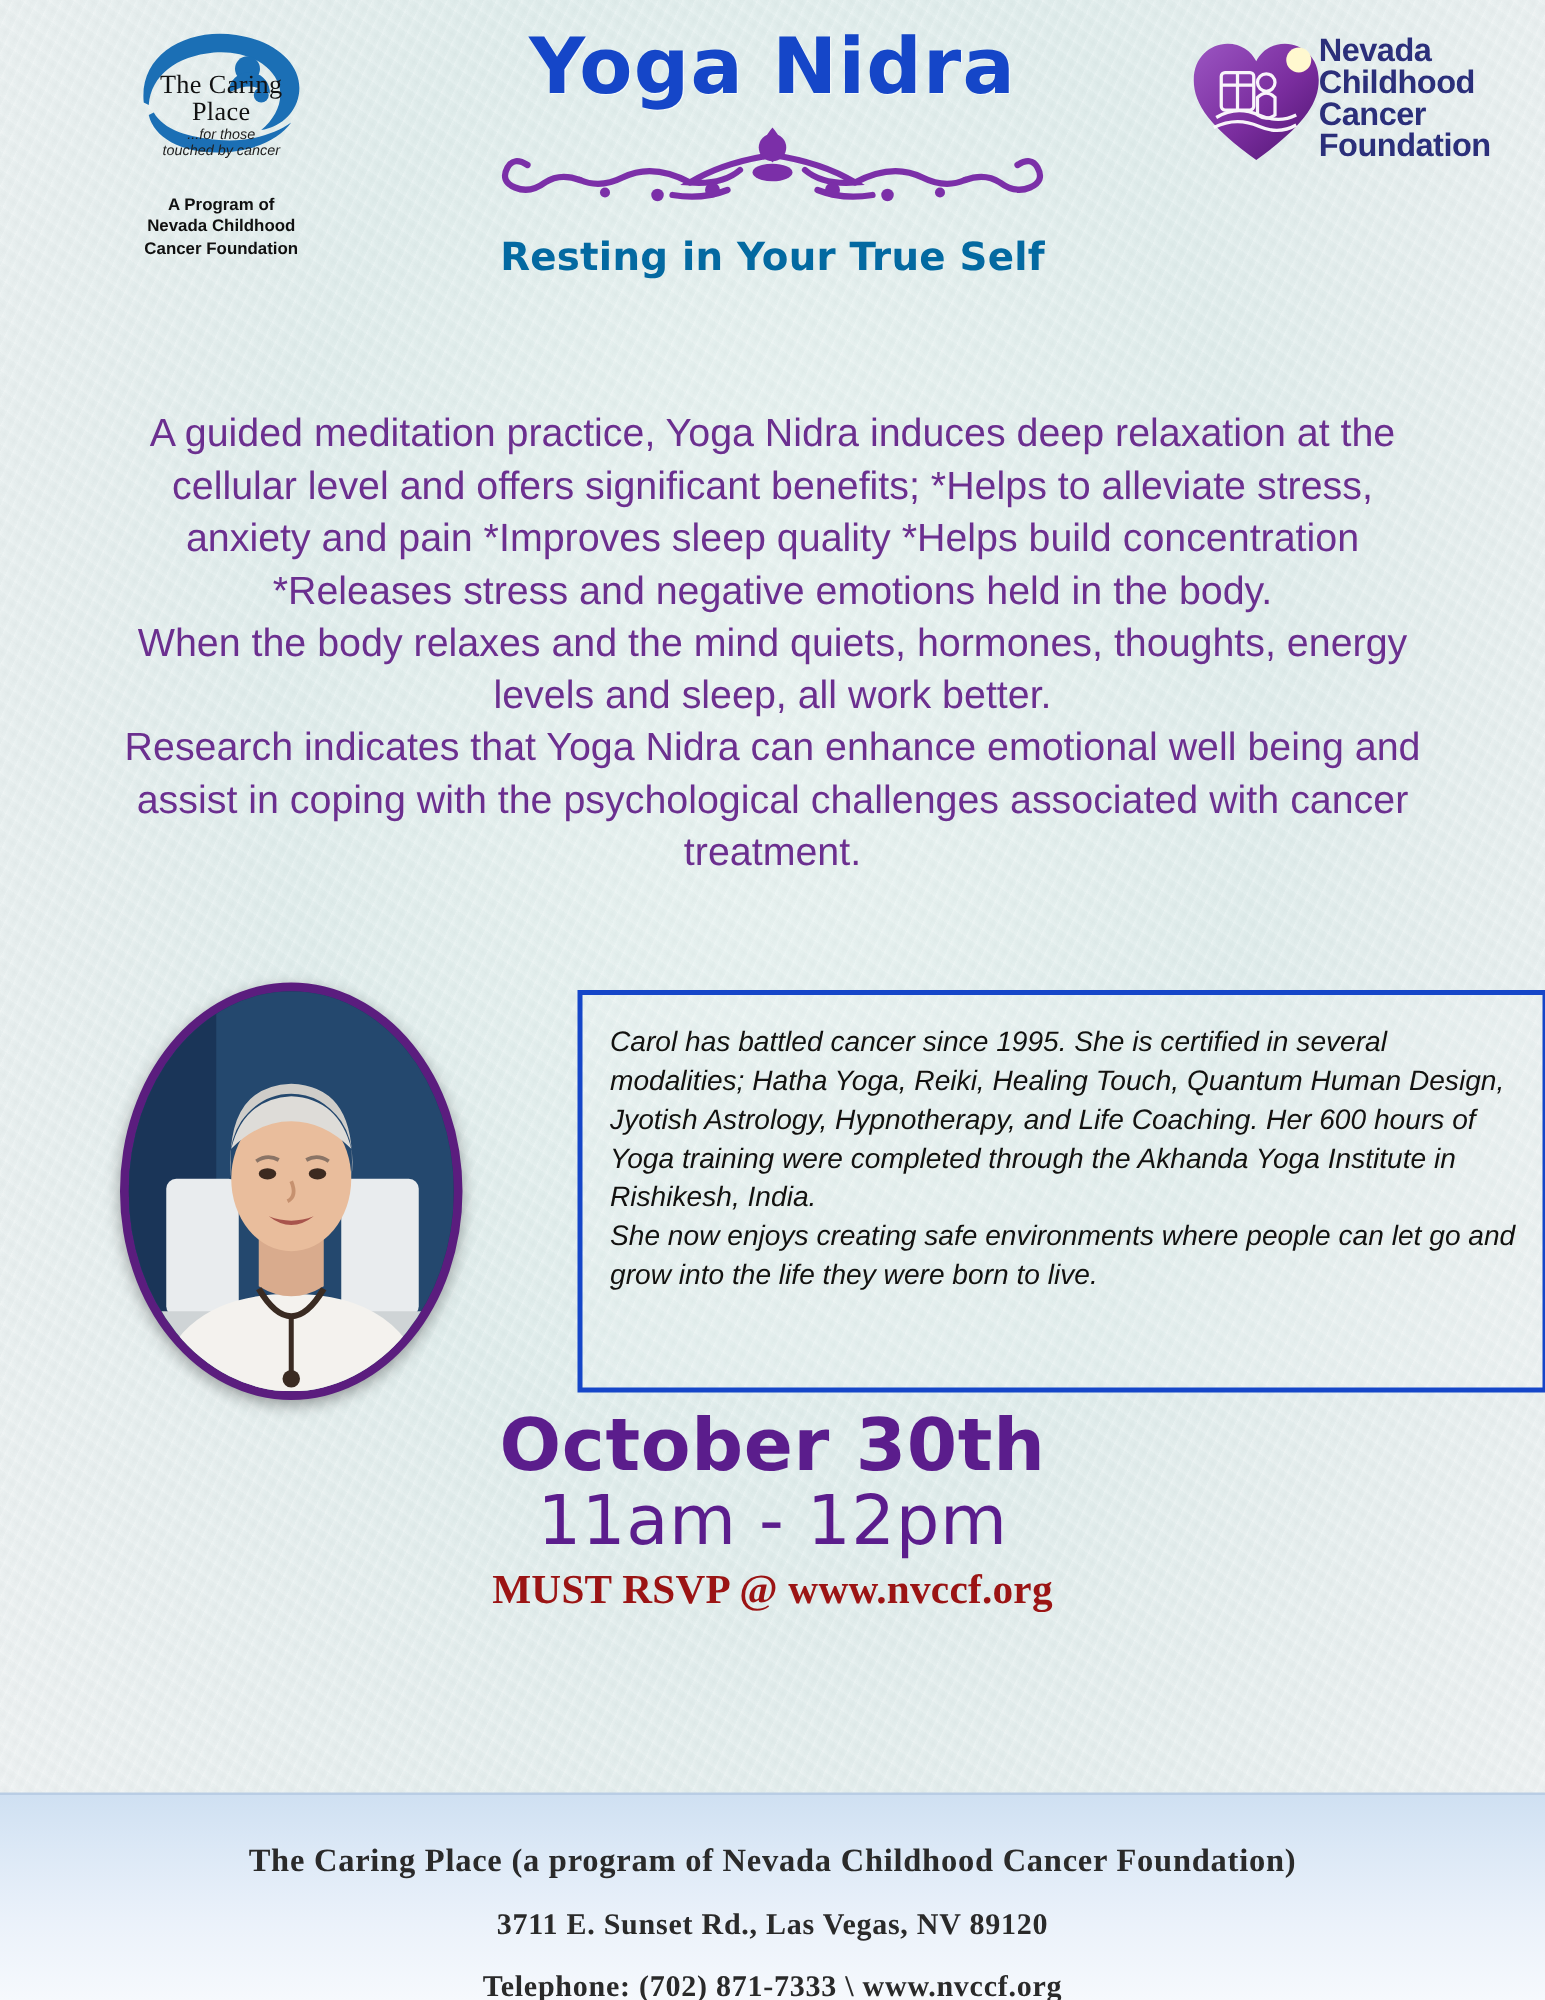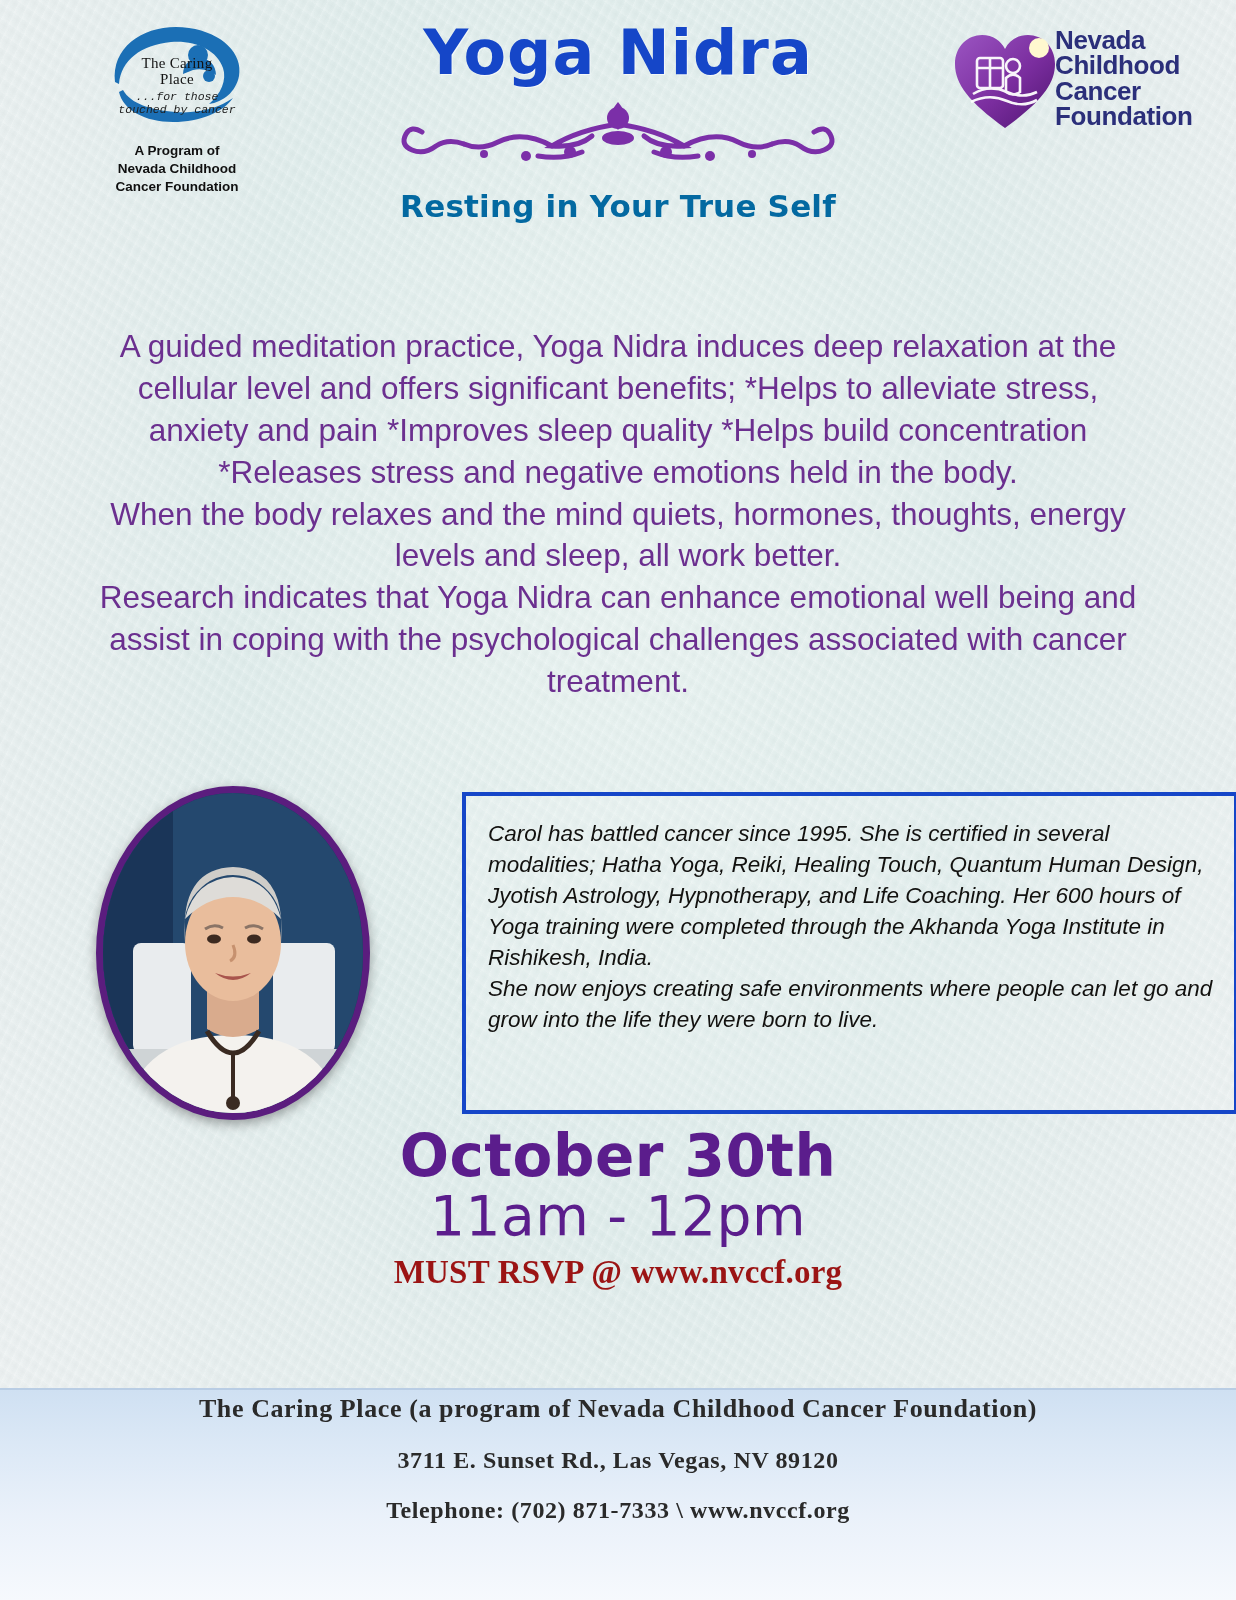--- a/index.html
+++ b/index.html
@@ -42,30 +42,30 @@
   }
   .cp-swoosh {
     position: relative;
     width: 160px;
     height: 110px;
     margin: 0 auto;
   }
   .cp-swoosh svg { display: block; }
   .cp-name {
     font-family: "Liberation Serif", serif;
-    font-size: 15px;
+    font-size: 21px;
     color: #121212;
     line-height: 1.05;
     letter-spacing: 0.3px;
     margin-top: -72px;
     position: relative;
     z-index: 3;
   }
   .cp-tag {
-    font-family: Liberation Mono, monospace;
+    font-family: Liberation Sans, sans-serif;
     font-size: 11.5px;
     color: #1d1d1d;
     line-height: 1.15;
     font-style: italic;
     margin-top: 2px;
     position: relative;
     z-index: 3;
   }
   .cp-program {
     margin-top: 26px;
@@ -224,25 +224,25 @@
     color: #9b1414;
     letter-spacing: 0.2px;
   }
 
   
   .footer {
     position: absolute;
     left: 0;
     bottom: 0;
     width: 100%;
-    height: 212px;
+    height: 166px;
     background: linear-gradient(180deg, #cfe0f2 0%, #dbe8f6 25%, #eaf1fa 60%, #f6f9fd 100%);
     border-top: 2px solid #b9cde4;
     text-align: center;
-    padding-top: 6px;
+    padding-top: 40px;
     box-sizing: border-box;
   }
   .footer-line {
     font-family: "Liberation Serif", serif;
     font-weight: bold;
     font-size: 26px;
     color: #2a2a2a;
     line-height: 1.0;
     letter-spacing: 0.6px;
     margin-bottom: 26px;

